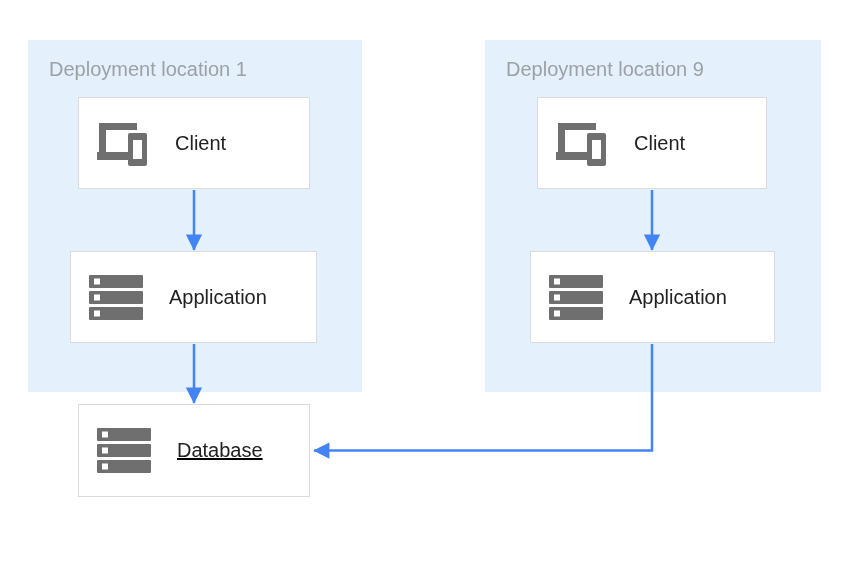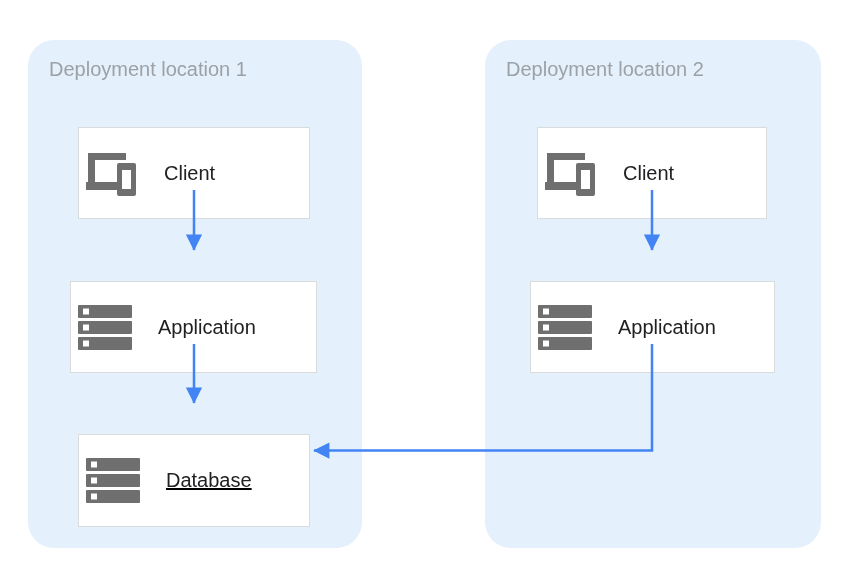--- a/index.html
+++ b/index.html
@@ -13,39 +13,37 @@
   }
   * { margin: 0; padding: 0; box-sizing: border-box; }
   html, body { width: 856px; height: 574px; overflow: hidden; }
   .canvas {
     position: relative;
     width: 856px; height: 574px;
     background: var(--canvas-bg);
     font-family: "Liberation Sans", sans-serif;
   }
   .panel {
-    position: absolute; top: 40px; height: 508px;
+    position: absolute; top: 40px; height: 352px;
     background: var(--panel-bg);
-    border-radius: 26px;
   }
   .panel-1 { left: 28px;  width: 334px; }
   .panel-2 { left: 485px; width: 336px; }
   .panel-title {
     position: absolute; left: 21px; top: 16px;
     font-size: 20px; line-height: 26px;
     color: var(--title-color);
     white-space: nowrap;
   }
   .node {
     position: absolute;
     display: flex; align-items: center;
-    gap: 26px; padding-left: 7px;
+    gap: 26px; padding-left: 18px;
     background: #ffffff;
     border: 1px solid var(--box-border);
-    margin-top: 30px;
   }
   .node .label { font-size: 20px; color: var(--label-color); white-space: nowrap; }
   .p1-client { left: 50px; top: 57px;  width: 232px; height: 92px; }
   .p1-app    { left: 42px; top: 211px; width: 247px; height: 92px; }
   .p1-db     { left: 50px; top: 364px; width: 232px; height: 93px; text-decoration: underline; }
   .p2-client { left: 52px; top: 57px;  width: 230px; height: 92px; }
   .p2-app    { left: 45px; top: 211px; width: 245px; height: 92px; }
   .icon { display: inline-flex; line-height: 0; }
   .icon .ic, .icon g.ic rect { fill: var(--icon-color); }
   .arrows {
@@ -108,21 +106,21 @@
             <rect x="5" y="19.5" width="6" height="6"></rect>
             <rect x="5" y="35.5" width="6" height="6"></rect>
           </g>
         </svg>
       </span>
       <span class="label">Database</span>
     </div>
   </section>
 
   <section class="panel panel-2">
-    <div class="panel-title">Deployment location 2</div>
+    <div class="panel-title">Deployment location 9</div>
 
     <div class="node p2-client">
       <span class="icon">
         <svg width="52" height="46" viewBox="0 0 52 46" aria-hidden="true">
           <rect class="ic" x="2" y="3" width="38" height="7"></rect>
           <rect class="ic" x="2" y="3" width="7" height="29"></rect>
           <rect class="ic" x="0" y="32" width="31" height="8"></rect>
           <rect class="ic" x="31" y="13" width="19" height="33" rx="2"></rect>
           <rect x="36" y="20" width="9" height="19" fill="#ffffff"></rect>
         </svg>

